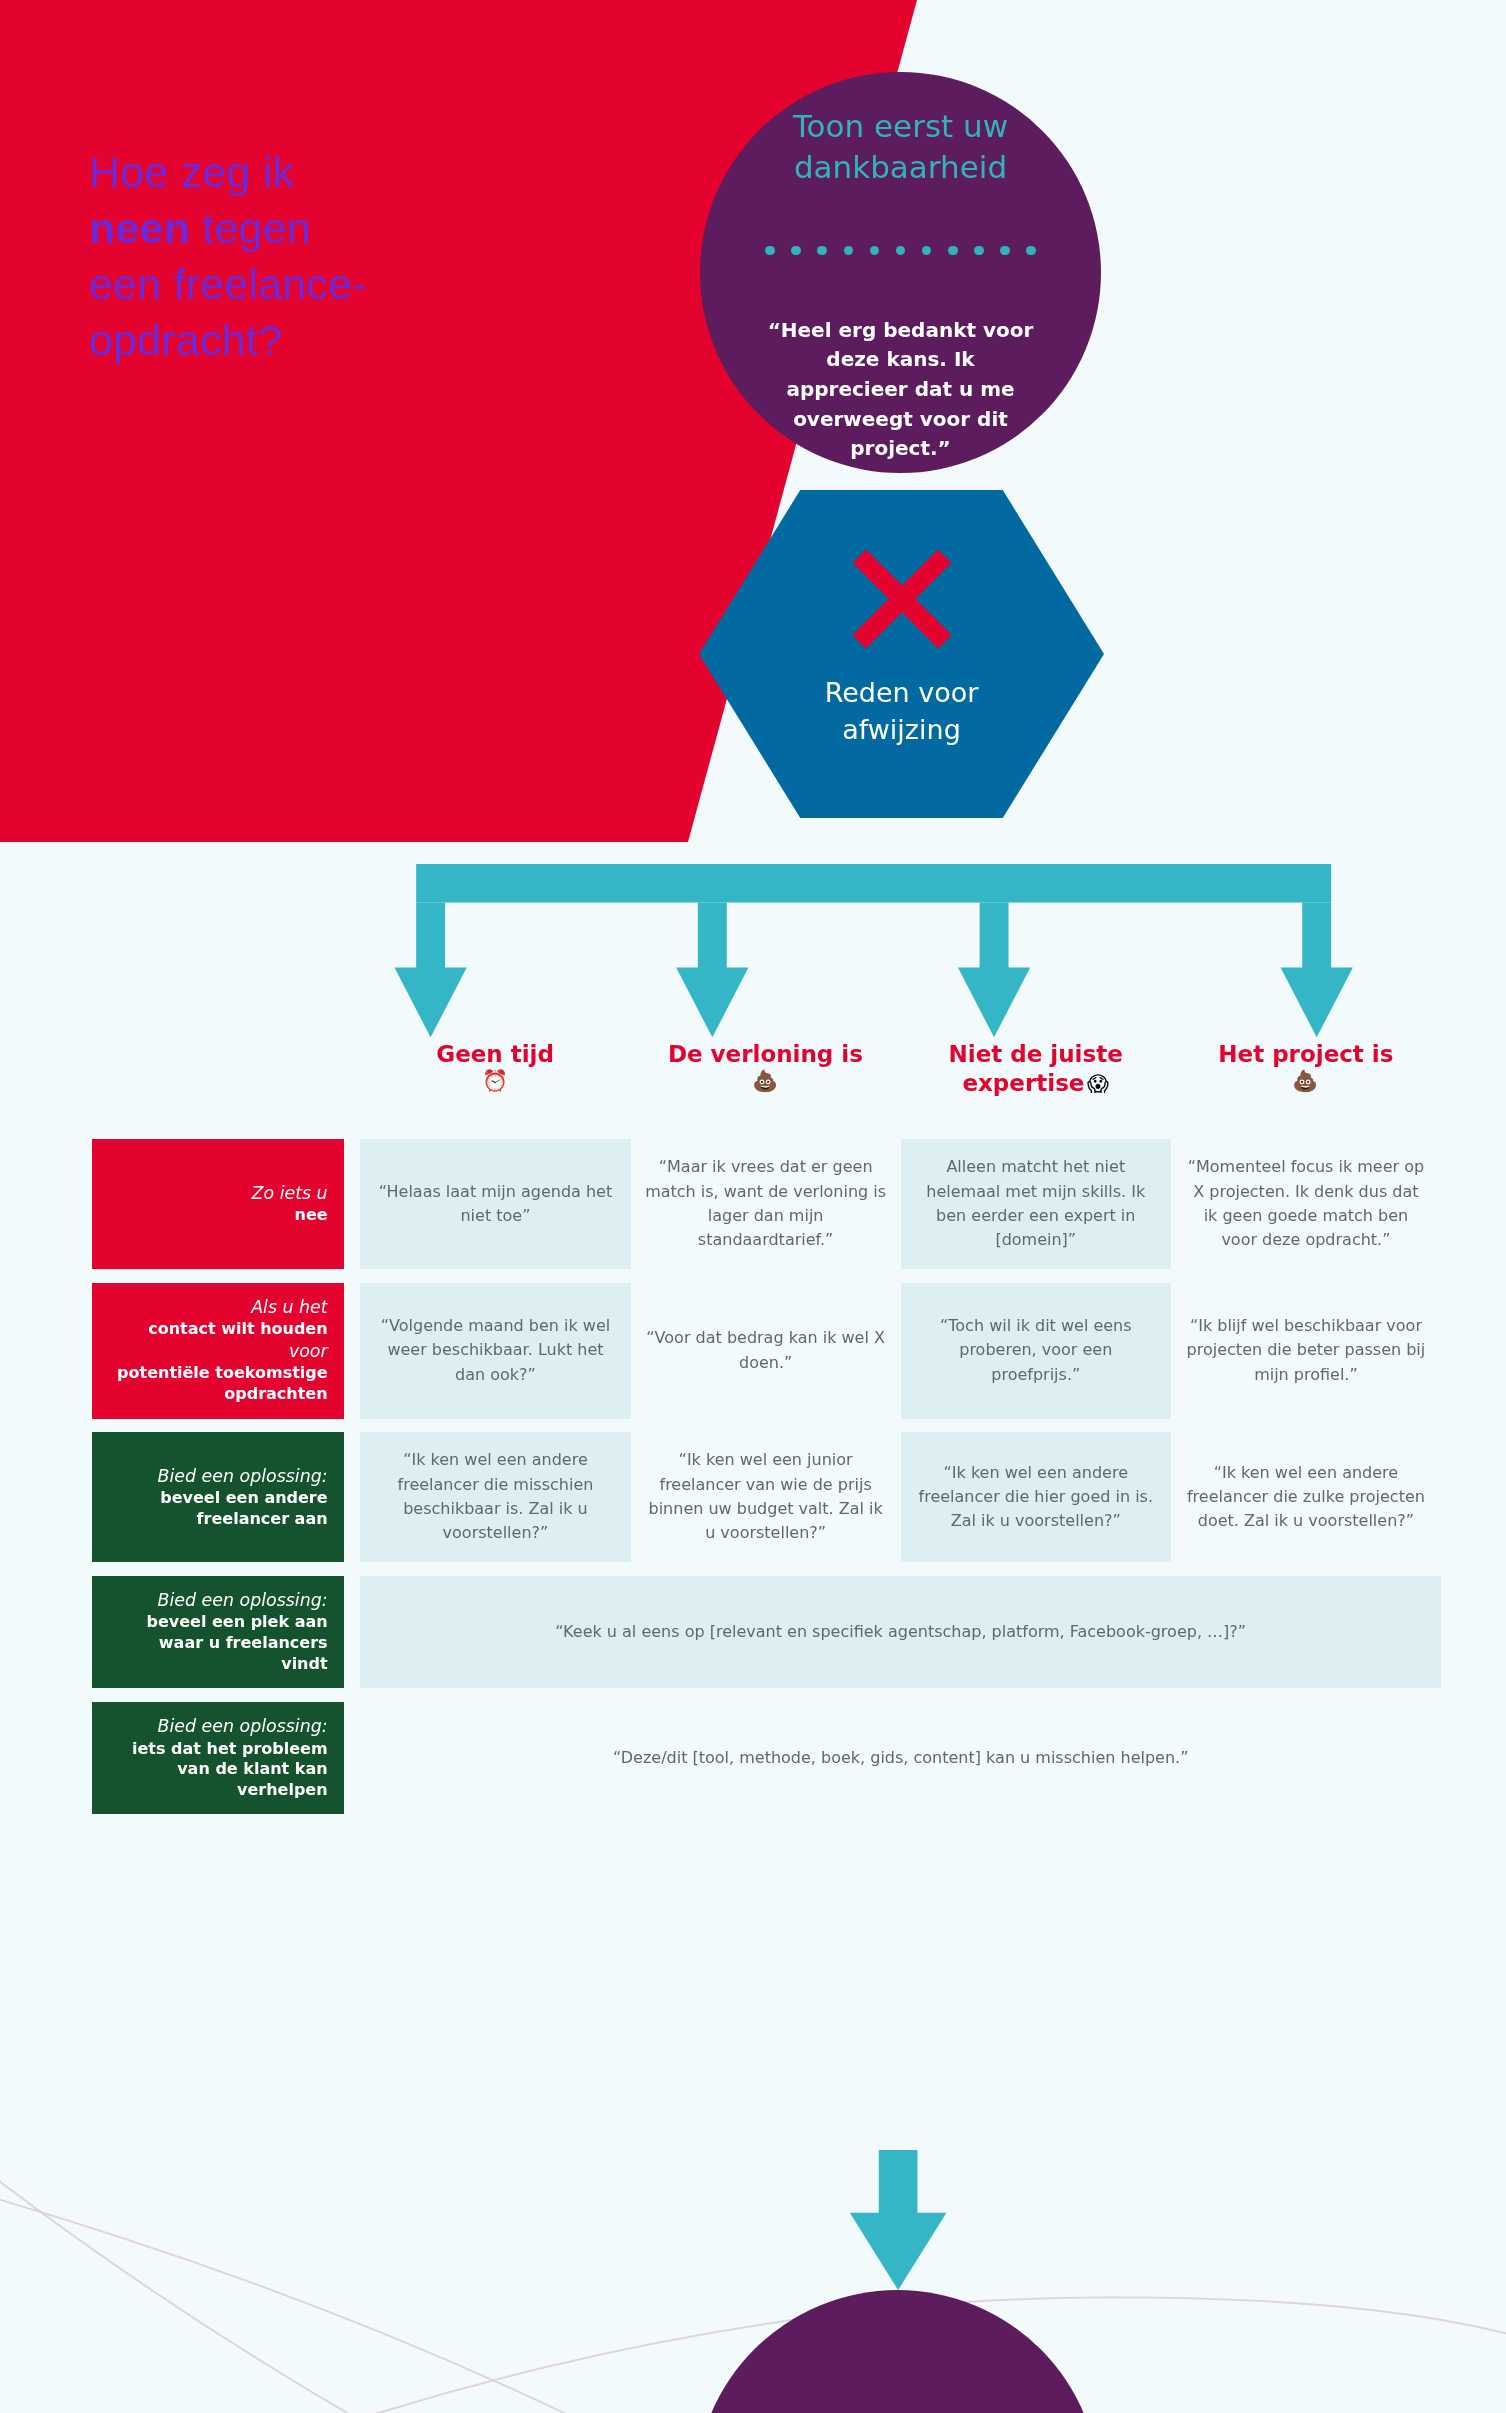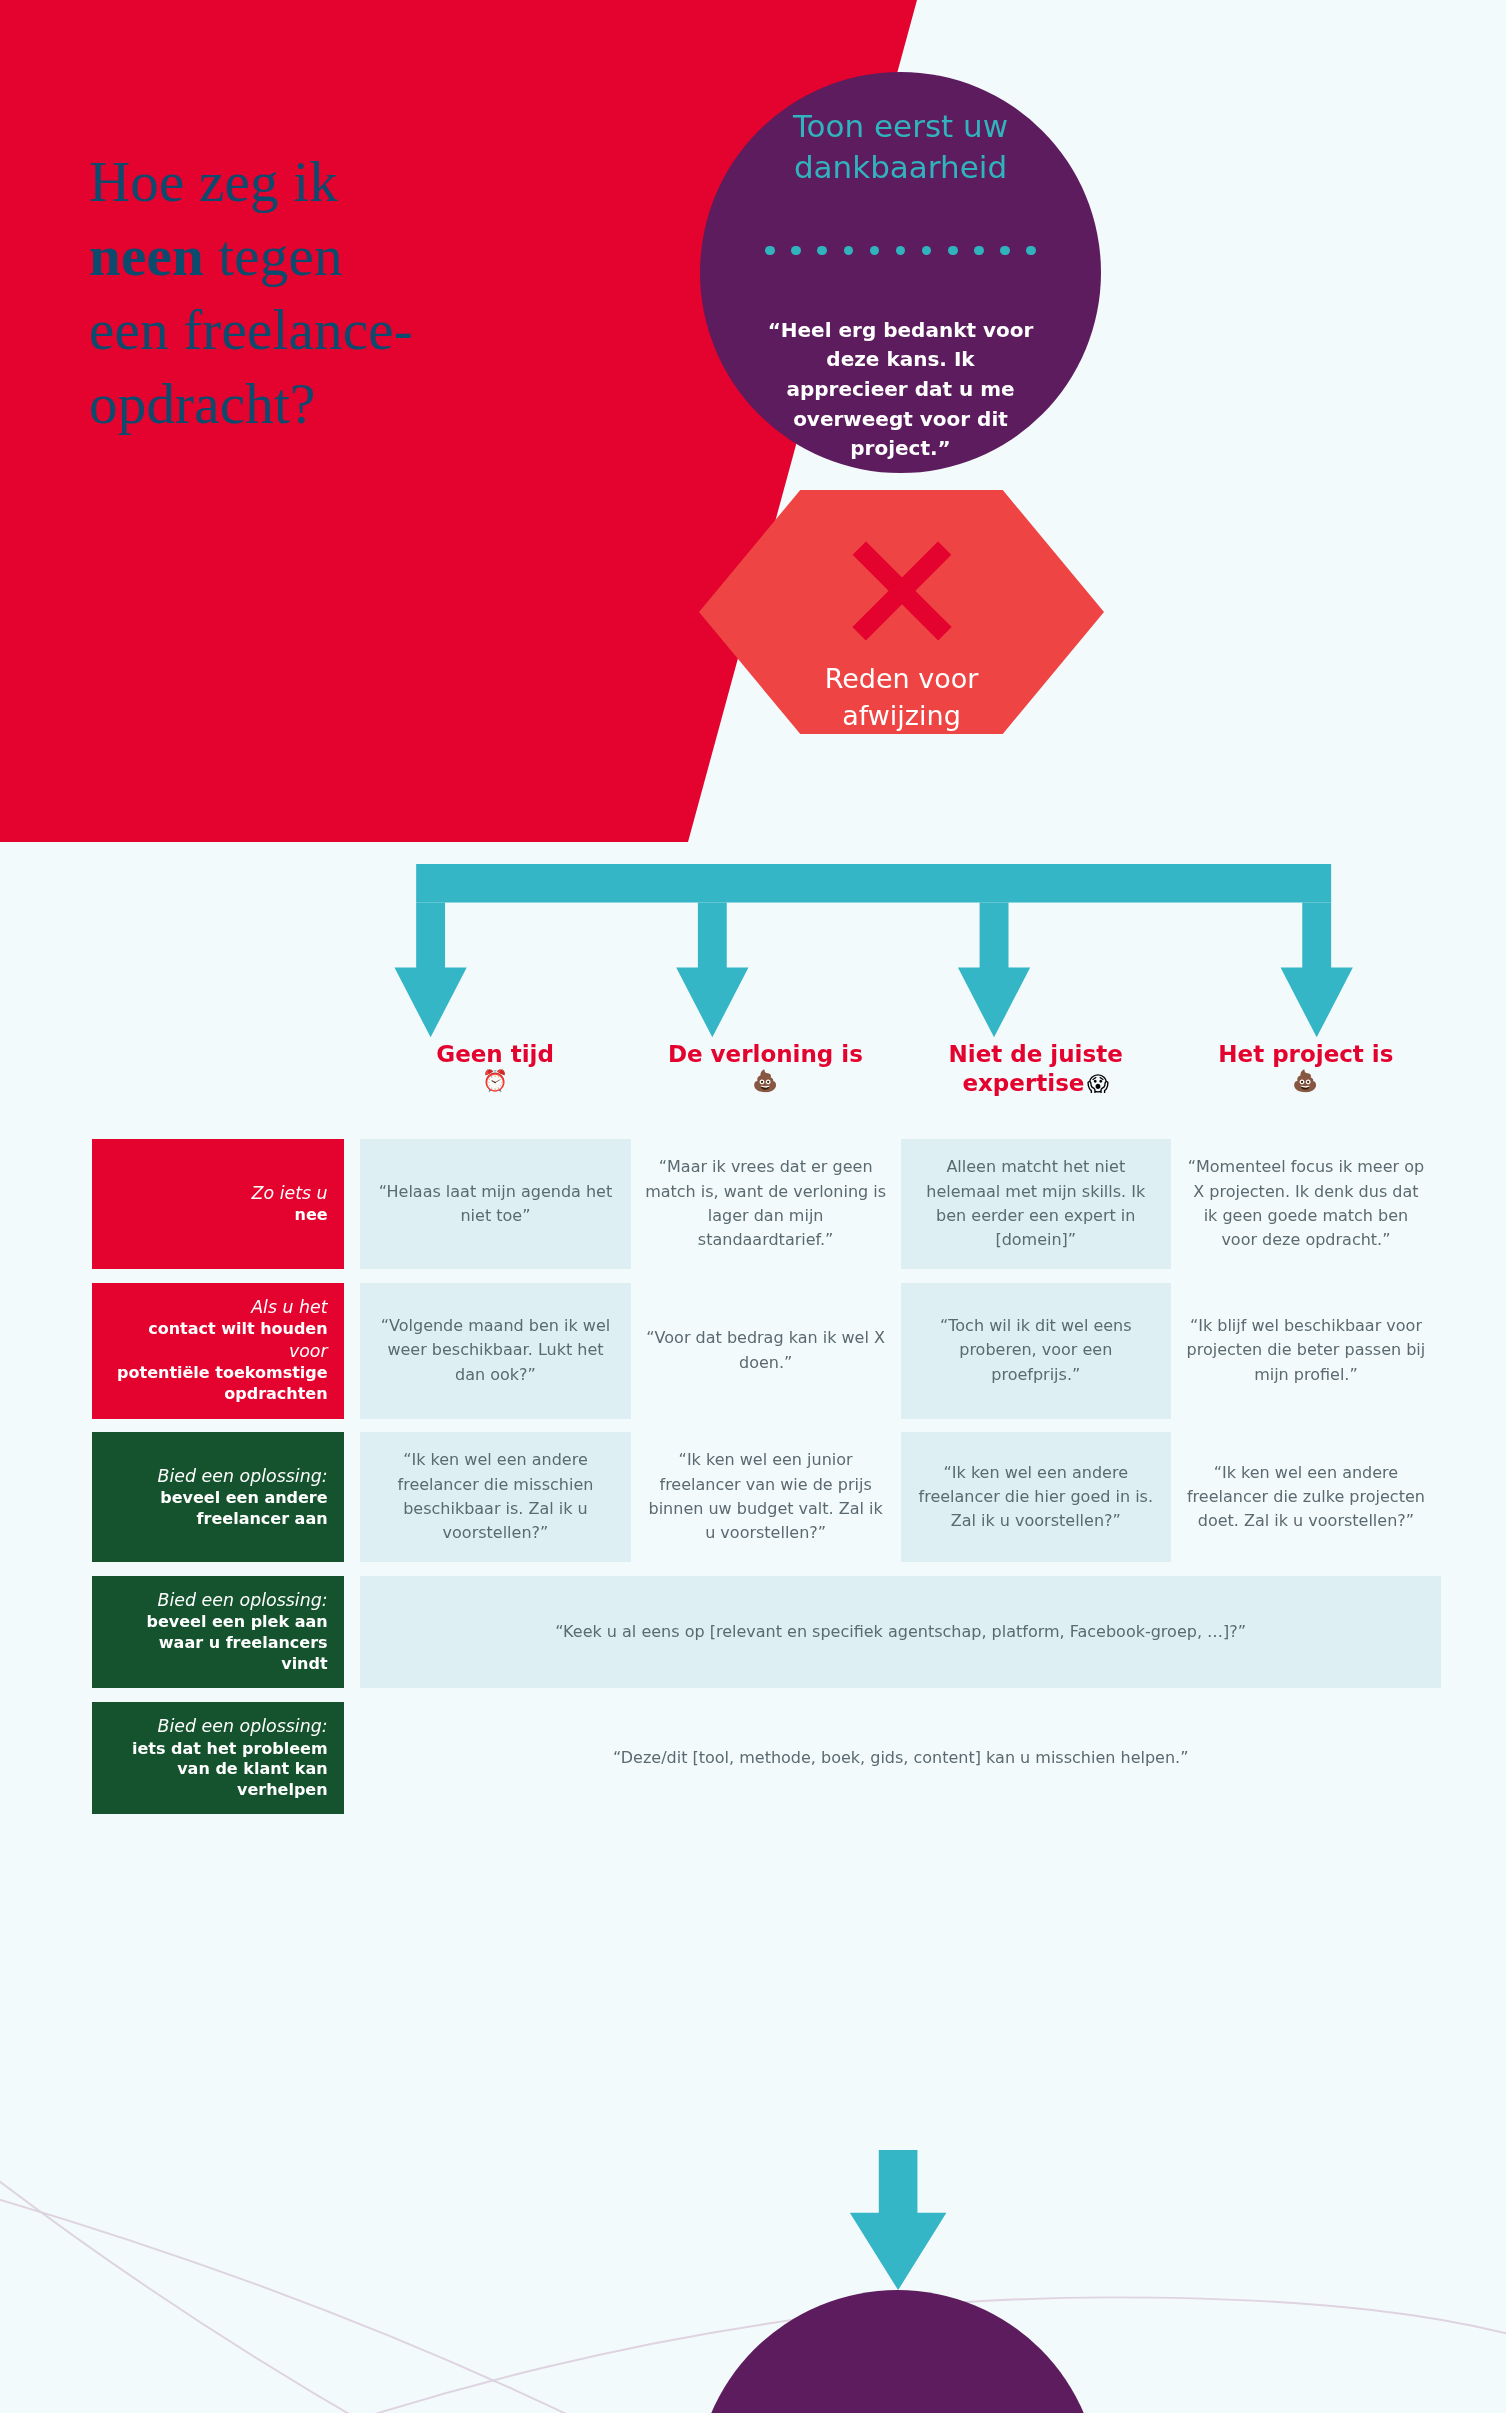--- a/index.html
+++ b/index.html
@@ -16,23 +16,23 @@
 
   
   .hero-red{
     position:absolute;left:0;top:0;width:917px;height:842px;
     background:#e4032e;
     clip-path:polygon(0 0, 917px 0, 688px 842px, 0 842px);
     z-index:2;
   }
   .hero-title{
     position:absolute;left:89px;top:145px;width:555px;
-    color:#0c4a6e;font-size:57px;line-height:1.30;
+    color:#6d28d9;font-size:43px;line-height:1.30;
     font-weight:300;letter-spacing:0.2px;z-index:3;
-    font-family:Liberation Serif, serif;
+    font-family:Liberation Sans, sans-serif;
   }
   .hero-title b{font-weight:700;}
 
   
   .circle-top{
     position:absolute;left:700px;top:72px;width:401px;height:401px;
     border-radius:50%;background:#5c1c5e;z-index:4;
     display:flex;flex-direction:column;align-items:center;justify-content:flex-start;
     padding-top:34px;box-sizing:border-box;gap:48px;
   }
@@ -41,22 +41,22 @@
     font-weight:400;width:309px;
   }
   .dots{display:flex;gap:16.4px;margin:9.7px 0 12.6px 0;}
   .dots i{width:9.7px;height:9.7px;border-radius:50%;background:#30b3bd;display:block;}
   .circle-top .cquote{
     color:#ffffff;font-size:20px;line-height:1.48;text-align:center;width:270px;font-weight:700;
   }
 
   
   .hex{
-    position:absolute;left:699px;top:490px;width:405px;height:244px;
-    background:#ef4444;z-index:5;
+    position:absolute;left:699px;top:490px;width:405px;height:328px;
+    background:#0369a1;z-index:5;
     clip-path:polygon(25% 0%,75% 0%,100% 50%,75% 100%,25% 100%,0% 50%);
     display:flex;flex-direction:column;align-items:center;justify-content:flex-start;
     padding-top:53px;box-sizing:border-box;
   }
   .hex .xmark{position:relative;width:111px;height:111px;}
   .hex .xmark span{
     position:absolute;left:50%;top:50%;width:121px;height:19.3px;background:#e4032e;
     transform-origin:center;
   }
   .hex .xmark span.a{transform:translate(-50%,-50%) rotate(45deg);}

